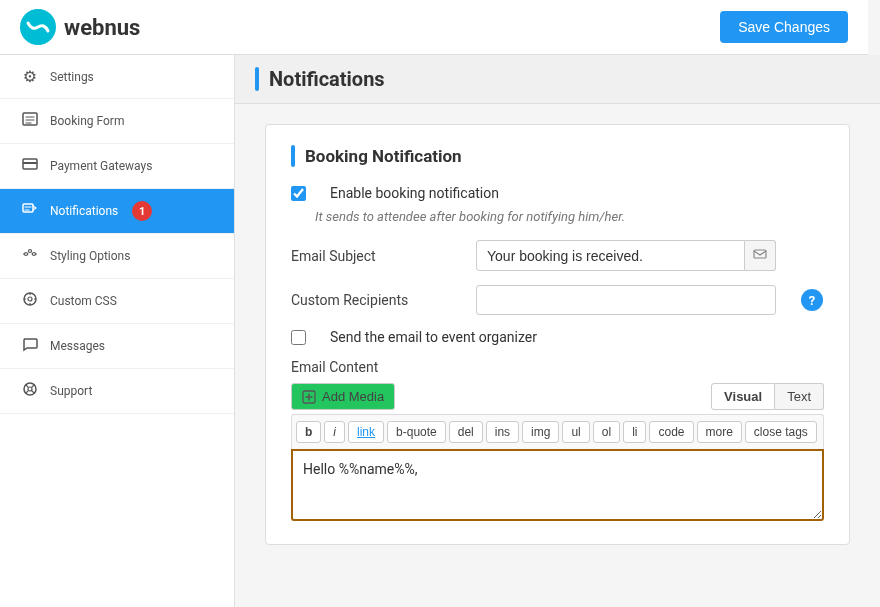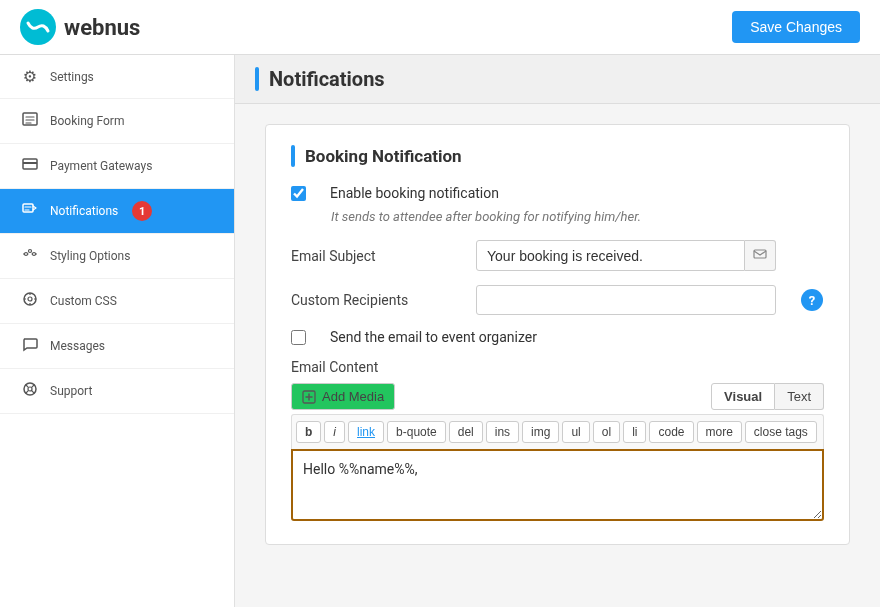--- a/index.html
+++ b/index.html
@@ -10,21 +10,21 @@
       background: #fff;
       border-bottom: 1px solid #ddd;
       height: 55px;
       display: flex;
       align-items: center;
       justify-content: space-between;
       padding: 0 20px;
       position: fixed;
       top: 0;
       left: 0;
-      right: 0;
+      right: 12px;
       z-index: 100;
     }
     .logo {
       display: flex;
       align-items: center;
       gap: 8px;
     }
     .logo-icon {
       width: 36px;
       height: 36px;
@@ -156,21 +156,21 @@
     }
     .checkbox-row input[type="checkbox"] {
       width: 15px;
       height: 15px;
       accent-color: #2196F3;
     }
     .hint-text {
       font-style: italic;
       color: #777;
       font-size: 13px;
-      margin-left: 40px;
+      margin-left: 24px;
       margin-bottom: 16px;
     }
 
     
     .form-row {
       display: flex;
       align-items: center;
       gap: 25px;
       margin-bottom: 14px;
     }

